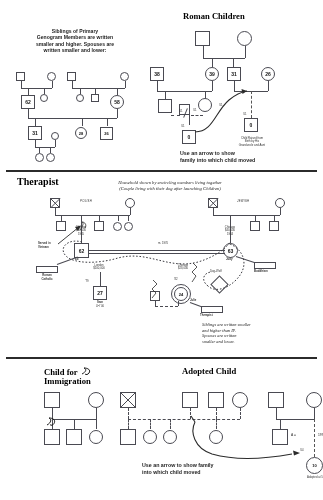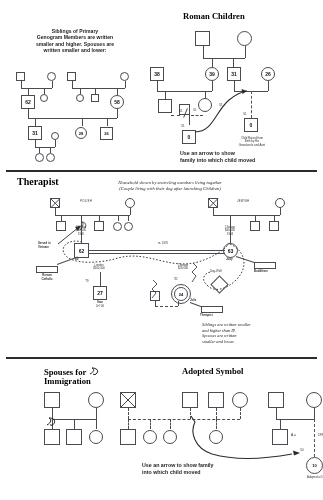--- a/index.html
+++ b/index.html
@@ -311,21 +311,21 @@
         <div>smaller and lower.</div>
       </div>
     </div>
   </div>
 
   <div class="rule" style="top:357px;"></div>
 
   <div class="abs" style="left:0;top:362px;width:323px;height:138px;">
 
     <div class="abs sect-title" style="left:44px;top:4px;">
-      <span>Spouses for</span>
+      <span>Child for</span>
       <svg width="12" height="9" style="position:relative;display:inline-block;top:1px;left:1px;">
         <path d="M 1 7 C 5 5 6 2 3 1 C 7 1 10 3 8 6 C 7 7.6 5 8 4 7" stroke="#1a1a1a" stroke-width="1" fill="none"></path>
       </svg>
     </div>
     <div class="abs sect-title" style="left:44px;top:14px;text-align:center;">Immigration</div>
 
     <div class="abs" style="left:40px;top:30px;width:80px;height:70px;">
       <div class="sq" style="left:4px;top:0px;width:16px;height:16px;"></div>
       <div class="ci" style="left:48px;top:0px;width:16px;height:16px;"></div>
       <div class="ln v" style="left:12px;top:16px;height:11px;"></div>
@@ -335,21 +335,21 @@
       <div class="ln v" style="left:34px;top:27px;height:10px;"></div>
       <div class="ln v" style="left:56px;top:27px;height:10px;"></div>
       <div class="sq" style="left:4px;top:37px;width:16px;height:16px;"></div>
       <div class="sq" style="left:26px;top:37px;width:16px;height:16px;"></div>
       <div class="ci" style="left:49px;top:38px;width:14px;height:14px;"></div>
       <svg width="14" height="12" style="left:5px;top:24px;">
         <path d="M 2 9 C 6 7 7 3 4 2 C 8 2 11 4 9 7.5 C 8 9.3 6 9.8 5 8.6" stroke="#1a1a1a" stroke-width="1" fill="none"></path>
       </svg>
     </div>
 
-    <div class="abs sect-title" style="left:182px;top:4px;">Adopted Symbol</div>
+    <div class="abs sect-title" style="left:182px;top:4px;">Adopted Child</div>
 
     <div class="abs" style="left:120px;top:30px;width:203px;height:105px;">
 
       <div class="sq" style="left:0px;top:0px;width:16px;height:16px;"></div>
       <svg width="18" height="18" style="left:0px;top:0px;">
         <line x1="0.5" y1="0.5" x2="15.5" y2="15.5" stroke="#4a4a52" stroke-width="1"></line>
         <line x1="15.5" y1="0.5" x2="0.5" y2="15.5" stroke="#4a4a52" stroke-width="1"></line>
       </svg>
 
       <div class="sq" style="left:62px;top:0px;width:16px;height:16px;"></div>

